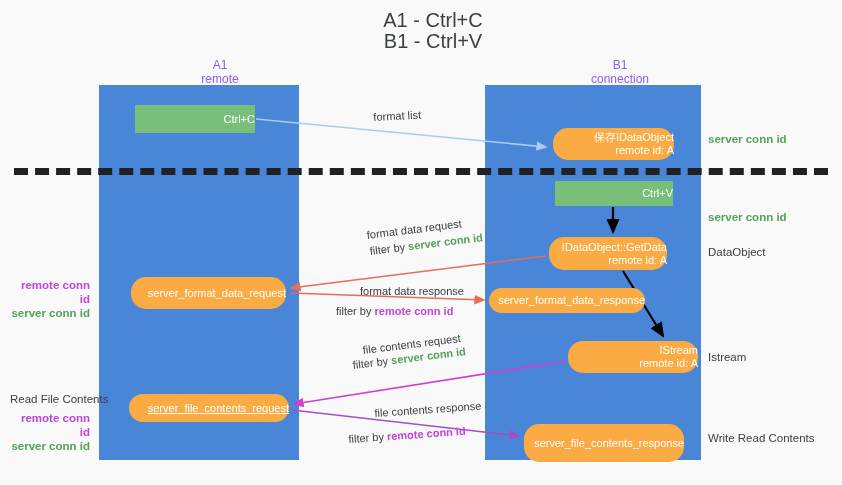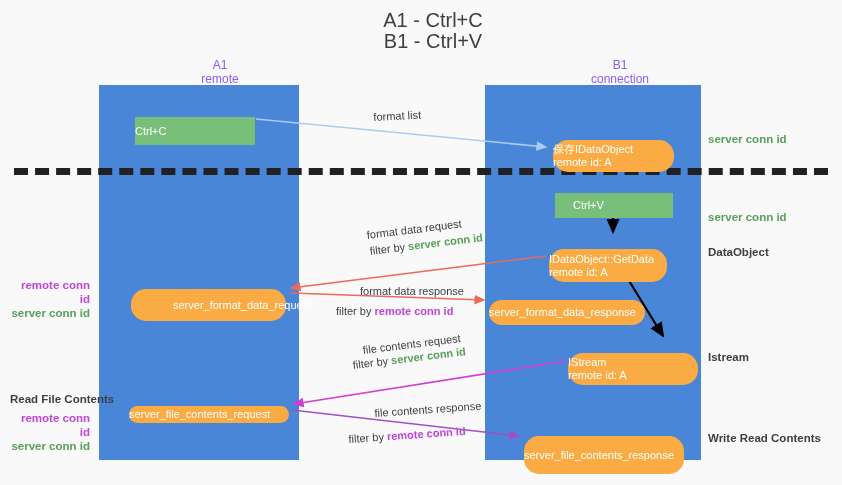--- a/index.html
+++ b/index.html
@@ -33,41 +33,40 @@
   
   #separator{
     left:14px;top:168px;width:814px;height:0;
     border-top:7px dashed #202124;
   }
 
   
   .box{
     box-sizing:border-box;
     display:flex;flex-direction:column;
-    align-items:flex-start;justify-content:center;
+    align-items:flex-end;justify-content:center;
     color:#ffffff;font-size:11px;line-height:13px;
     text-align:center;
-    margin-top:12px;
   }
   .green{background:#78c07a;}
   .orange{background:#fbab44;border-radius:15px;}
   .box .l2{font-size:11px;line-height:13px;}
 
   #box-ctrlc{left:135px;top:105px;width:120px;height:28px;}
   #box-save-idataobject{left:553px;top:128px;width:121px;height:32px;}
   #box-ctrlv{left:555px;top:181px;width:118px;height:25px;padding-left:18px;}
   #box-getdata{left:549px;top:237px;width:118px;height:33px;}
   #box-fmt-req{left:131px;top:277px;width:155px;height:32px;padding-left:42px;}
   #box-fmt-resp{left:489px;top:288px;width:156px;height:25px;}
   #box-istream{left:568px;top:341px;width:130px;height:32px;}
-  #box-file-req{left:129px;top:394px;width:160px;height:17px;}
+  #box-file-req{left:129px;top:394px;width:160px;height:28px;text-decoration:underline;}
   #box-file-resp{left:524px;top:424px;width:160px;height:38px;}
 
   
-  .side-label{font-size:11.5px;line-height:14px;color:#3c4043;font-weight:bold;}
+  .side-label{font-size:11.5px;line-height:14px;color:#3c4043;}
   .side-green{font-size:11.5px;line-height:14px;color:#57a05a;font-weight:bold;}
   #lbl-server-1{left:708px;top:132px;}
   #lbl-server-2{left:708px;top:210px;}
   #lbl-dataobject{left:708px;top:245px;}
   #lbl-istream{left:708px;top:350px;}
   #lbl-writefile{left:708px;top:431px;}
 
   
   #lbl-left-conn-1{left:10px;top:278px;text-align:right;width:80px;}
   #lbl-readfile{left:10px;top:392px;width:130px;}

